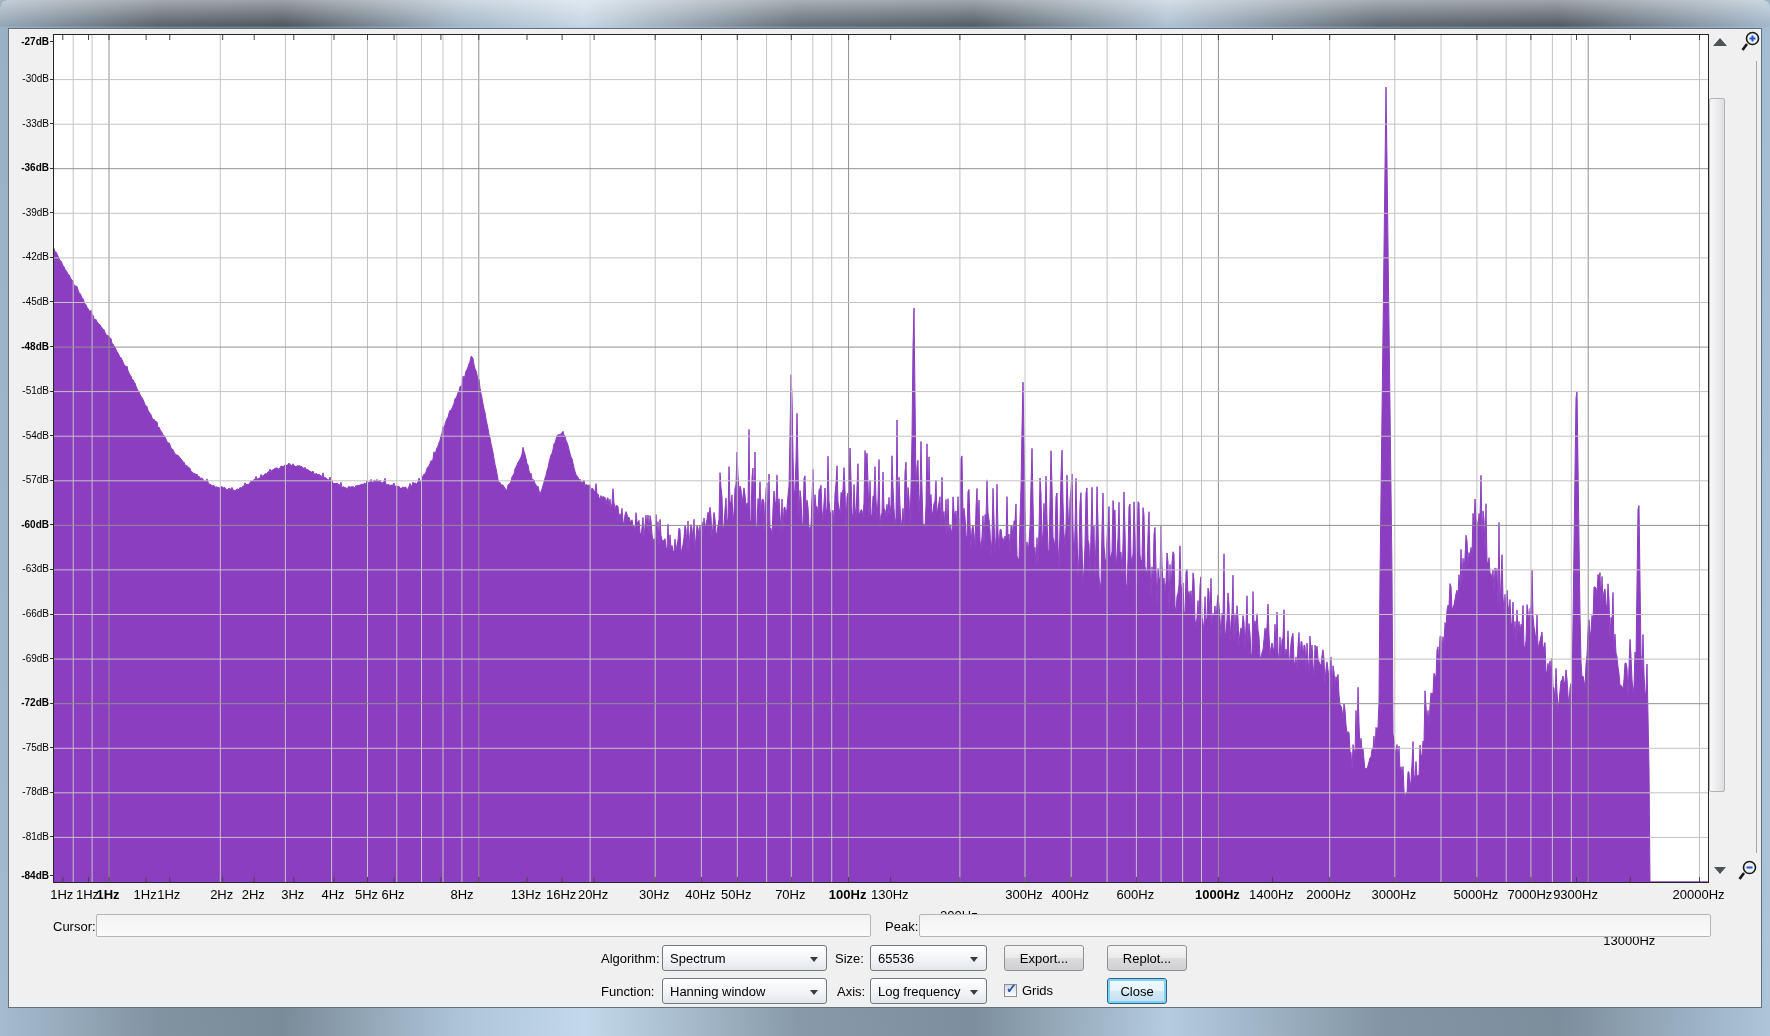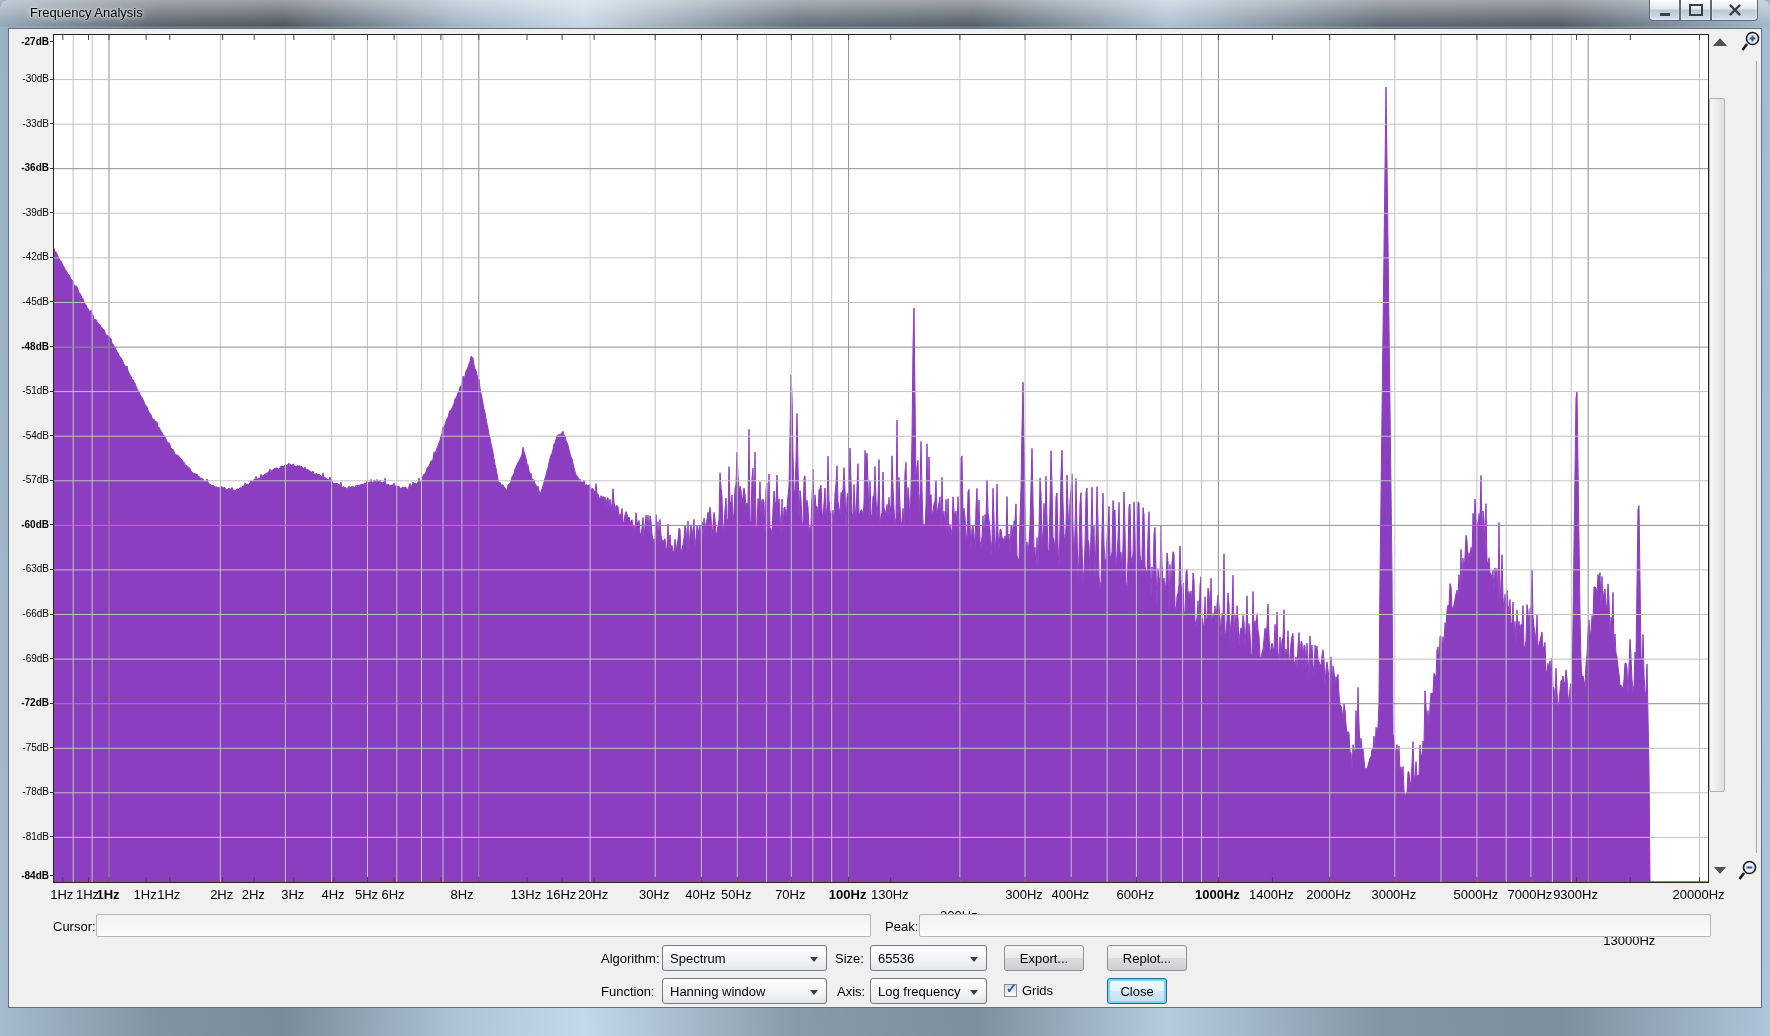--- a/index.html
+++ b/index.html
@@ -46,36 +46,20 @@
   .btn{position:absolute;height:26px;border:1px solid #8e9094;border-radius:3px;background:linear-gradient(180deg,#f5f5f5,#ebebeb 50%,#dcdcdc 51%,#d0d0d3);box-sizing:border-box;font-size:13px;color:#000;display:flex;align-items:center;justify-content:center;}
   .btn.default{border:1px solid #2c628b;box-shadow:inset 0 0 0 2px #7bd4f5;background:linear-gradient(180deg,#f2fafe,#e6f4fb 50%,#d3e9f5 51%,#c4e0f0);}
   .checkwrap{position:absolute;display:flex;align-items:center;font-size:13px;color:#000;}
   .checkbox{width:13px;height:13px;border:1px solid #8e8e8e;background:linear-gradient(180deg,#cfd9e4,#fdfdfd);margin-right:5px;position:relative;box-sizing:border-box;}
   .checkbox .mark{position:absolute;left:1px;top:-3px;color:#2c56a0;font-size:13px;font-weight:bold;line-height:13px;}
 </style>
 </head>
 <body>
 
 <div id="window">
-  <div class="titlebar">
-    <span class="title">Frequency Analysis</span>
-    <div class="winbtns">
-      <div class="wbtn">
-          <div class="glyph-min"></div>
-        </div>
-      <div class="wbtn">
-          <div class="glyph-max"></div>
-        </div>
-      <div class="wbtn closew">
-        <svg width="12" height="12" viewBox="0 0 12 12">
-          <path d="M1.5 1.5 L10.5 10.5 M10.5 1.5 L1.5 10.5" stroke="#3b3f44" stroke-width="2.4" stroke-linecap="round"></path>
-        </svg>
-      </div>
-    </div>
-  </div>
 
   <div class="client">
     <div id="ylabels">
         <div class="ylab bold" style="left: 0px; top: 5.5px;">-27dB</div>
         <div class="ytick" style="left: 41px; top: 12px;"></div>
         <div class="ylab" style="left: 0px; top: 43.0789px;">-30dB</div>
         <div class="ytick" style="left: 41px; top: 49.5789px;"></div>
         <div class="ylab" style="left: 0px; top: 87.6579px;">-33dB</div>
         <div class="ytick" style="left: 41px; top: 94.1579px;"></div>
         <div class="ylab bold" style="left: 0px; top: 132.237px;">-36dB</div>

